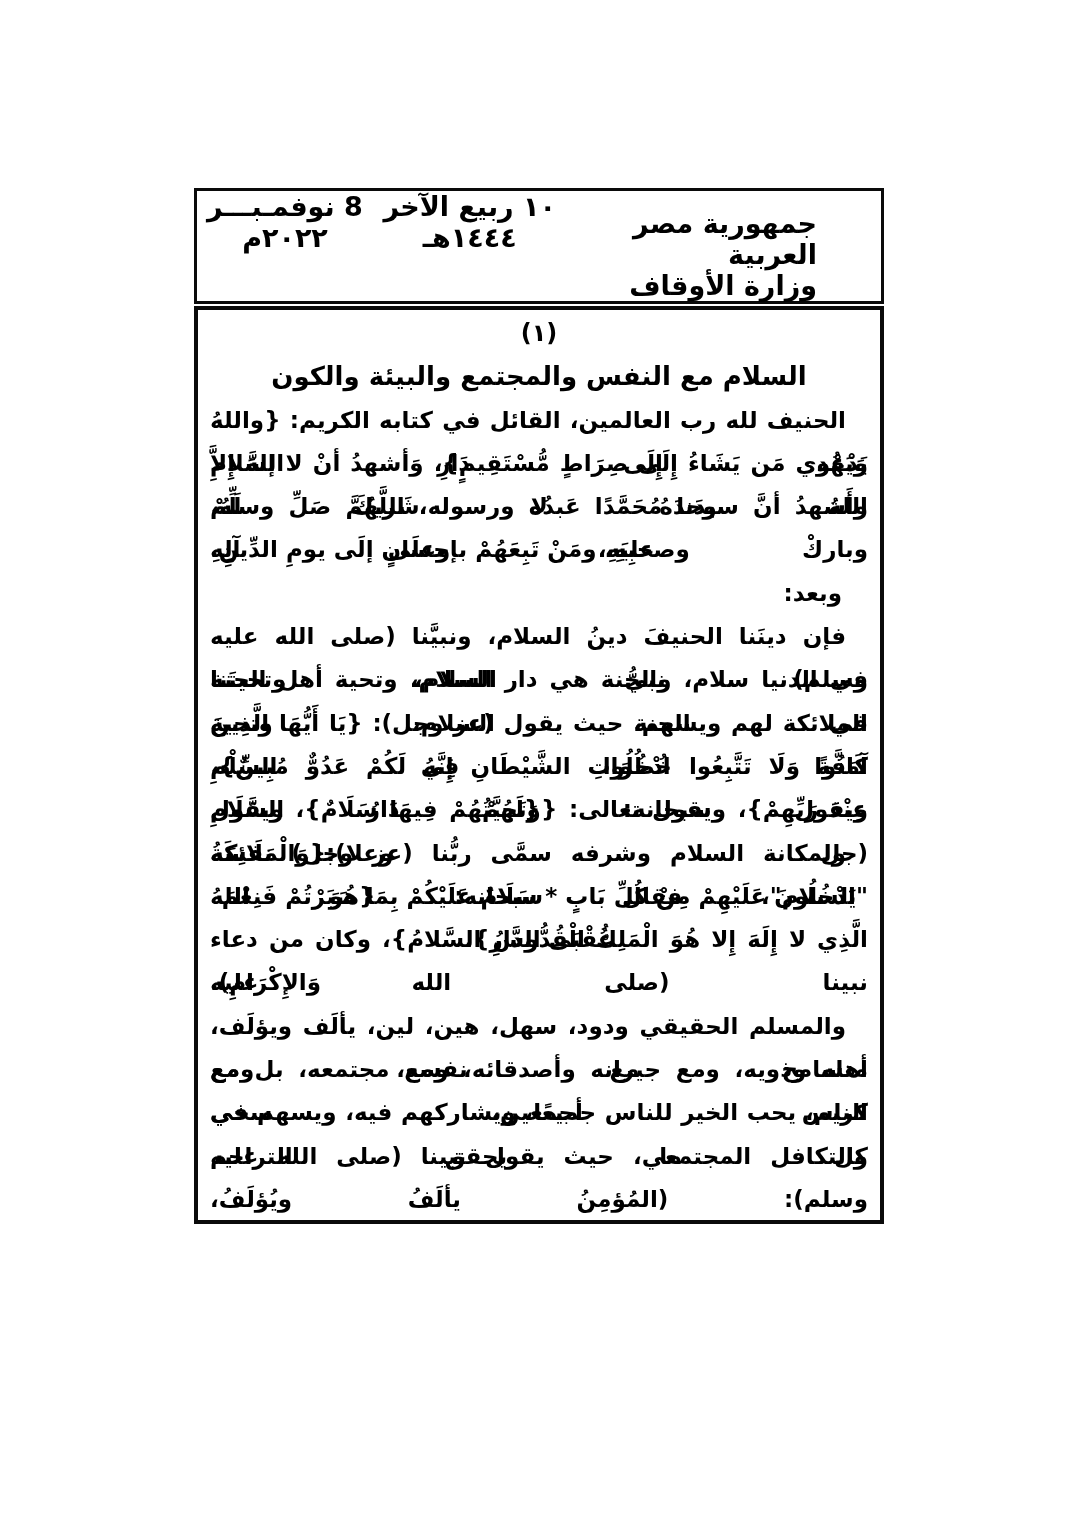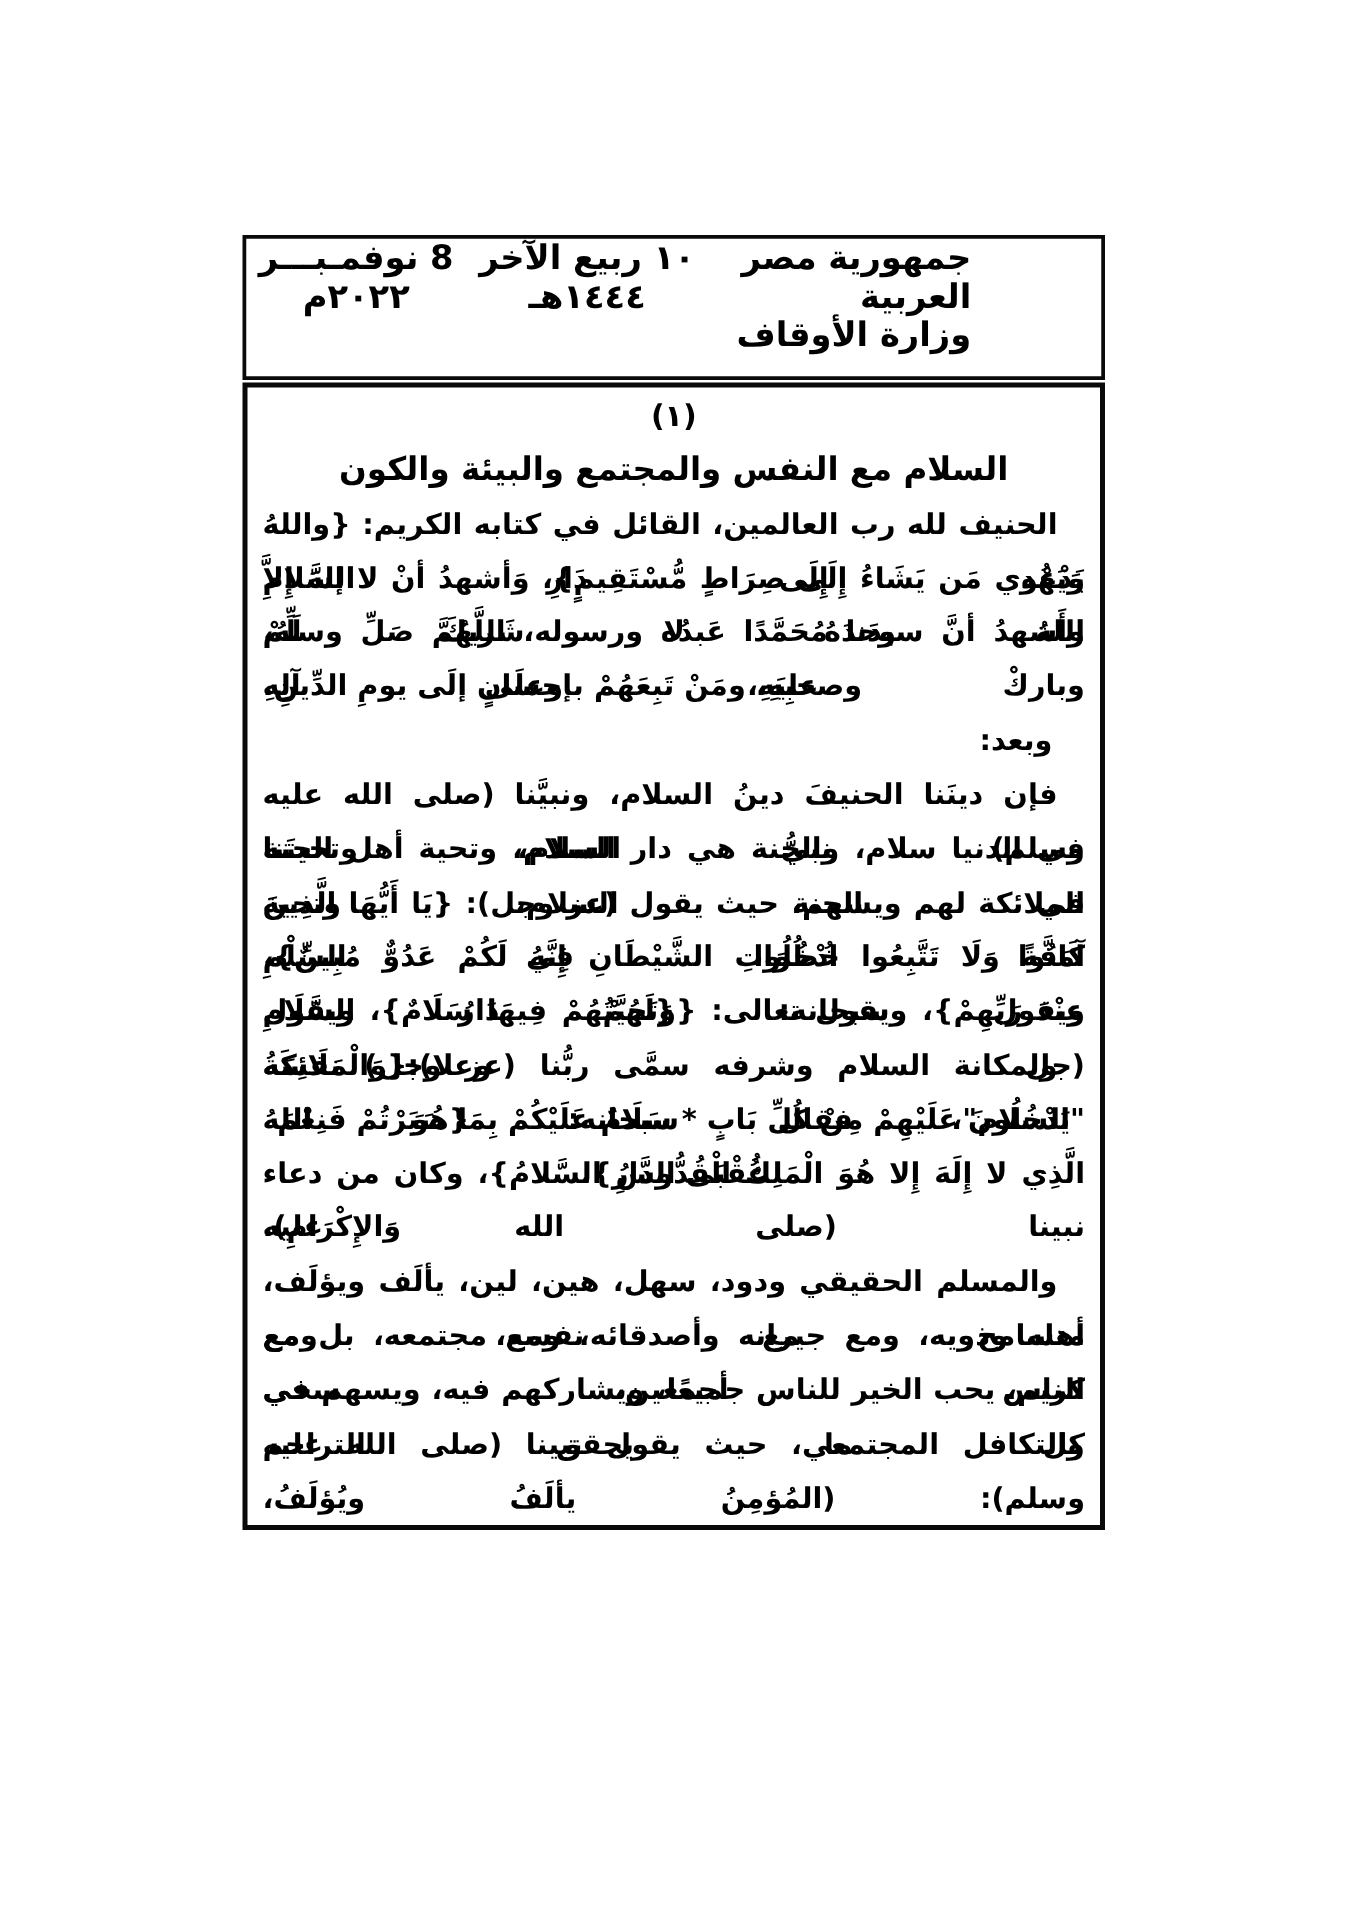--- a/index.html
+++ b/index.html
@@ -31,23 +31,23 @@
     border: 3px solid #0a0a0a;
     box-sizing: border-box;
     display: flex;
     flex-direction: row; 
     background: #ffffff;
   }
   .header-right {
     width: 46%;
     display: flex;
     flex-direction: column;
-    justify-content: flex-start;
+    justify-content: flex-end;
     box-sizing: border-box;
-    padding-right: 104px;
+    padding-right: 64px;
     text-align: right;
     font-size: 27px;
   }
   .header-left {
     width: 54%;
     display: flex;
     flex-direction: row;
     justify-content: space-evenly;
     align-items: flex-start;
     text-align: center;

